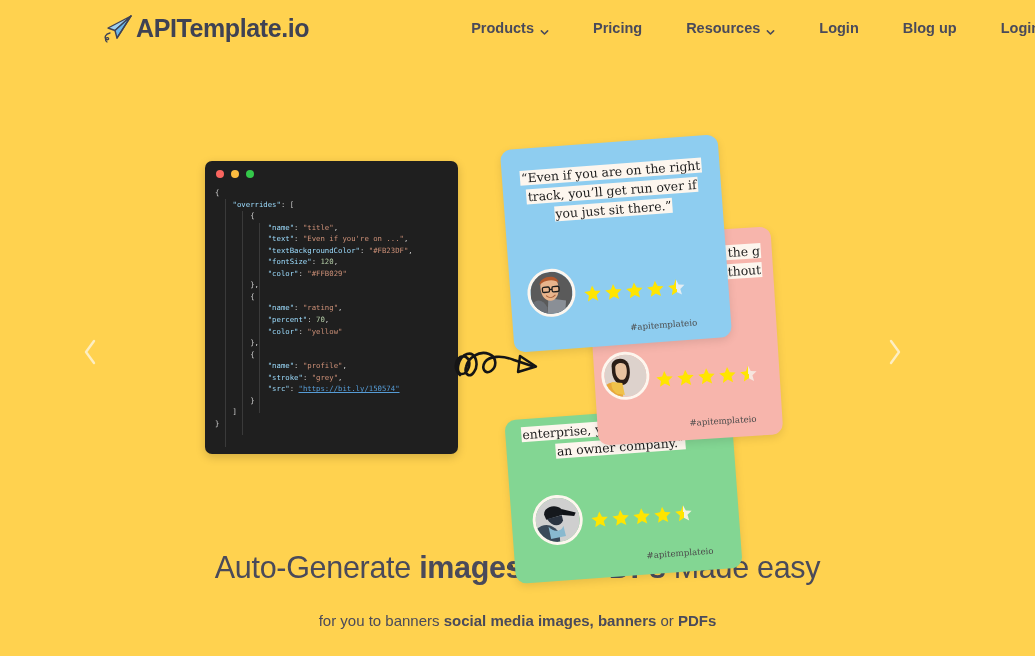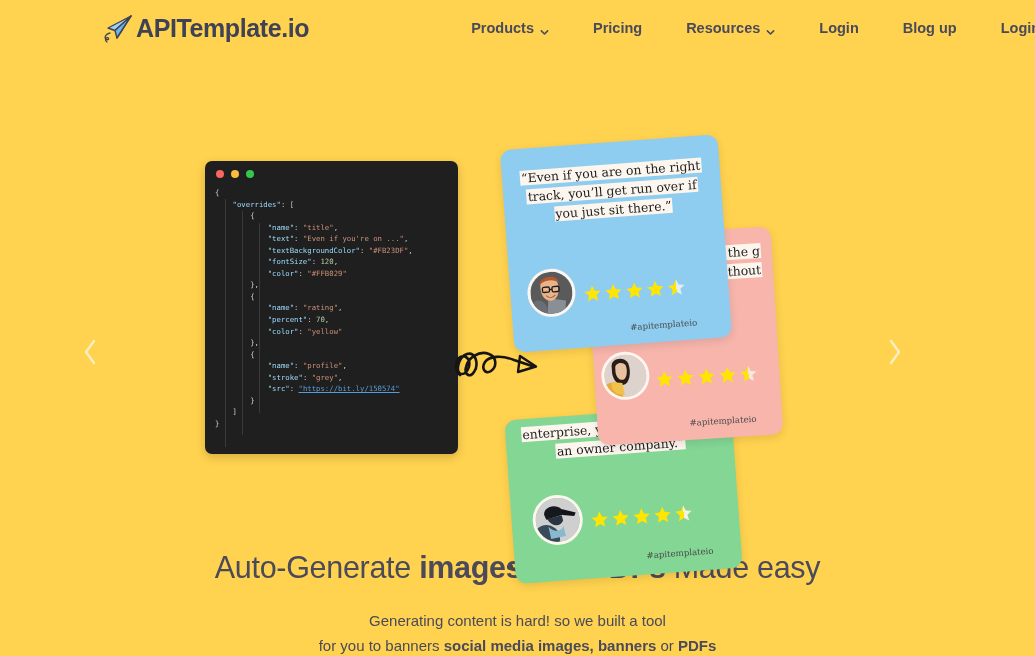--- a/index.html
+++ b/index.html
@@ -380,19 +380,18 @@
       <span class="cdot on"></span>
       <span class="cdot off"></span>
     </div>
   </div>
 
   <div class="headline">
     <span class="reg">Auto-Generate </span><b>images</b><span class="reg"> and </span><b>PDFs</b><span class="reg"> Made easy</span>
   </div>
 
   <div class="sub">
-    <div>Generating content is hard! so we built a tool</div>
     <div>
       <span>for you to banners </span><b>social media images, banners</b><span> or </span><b>PDFs</b>
     </div>
   </div>
 
 </div>
 
 </body></html>

